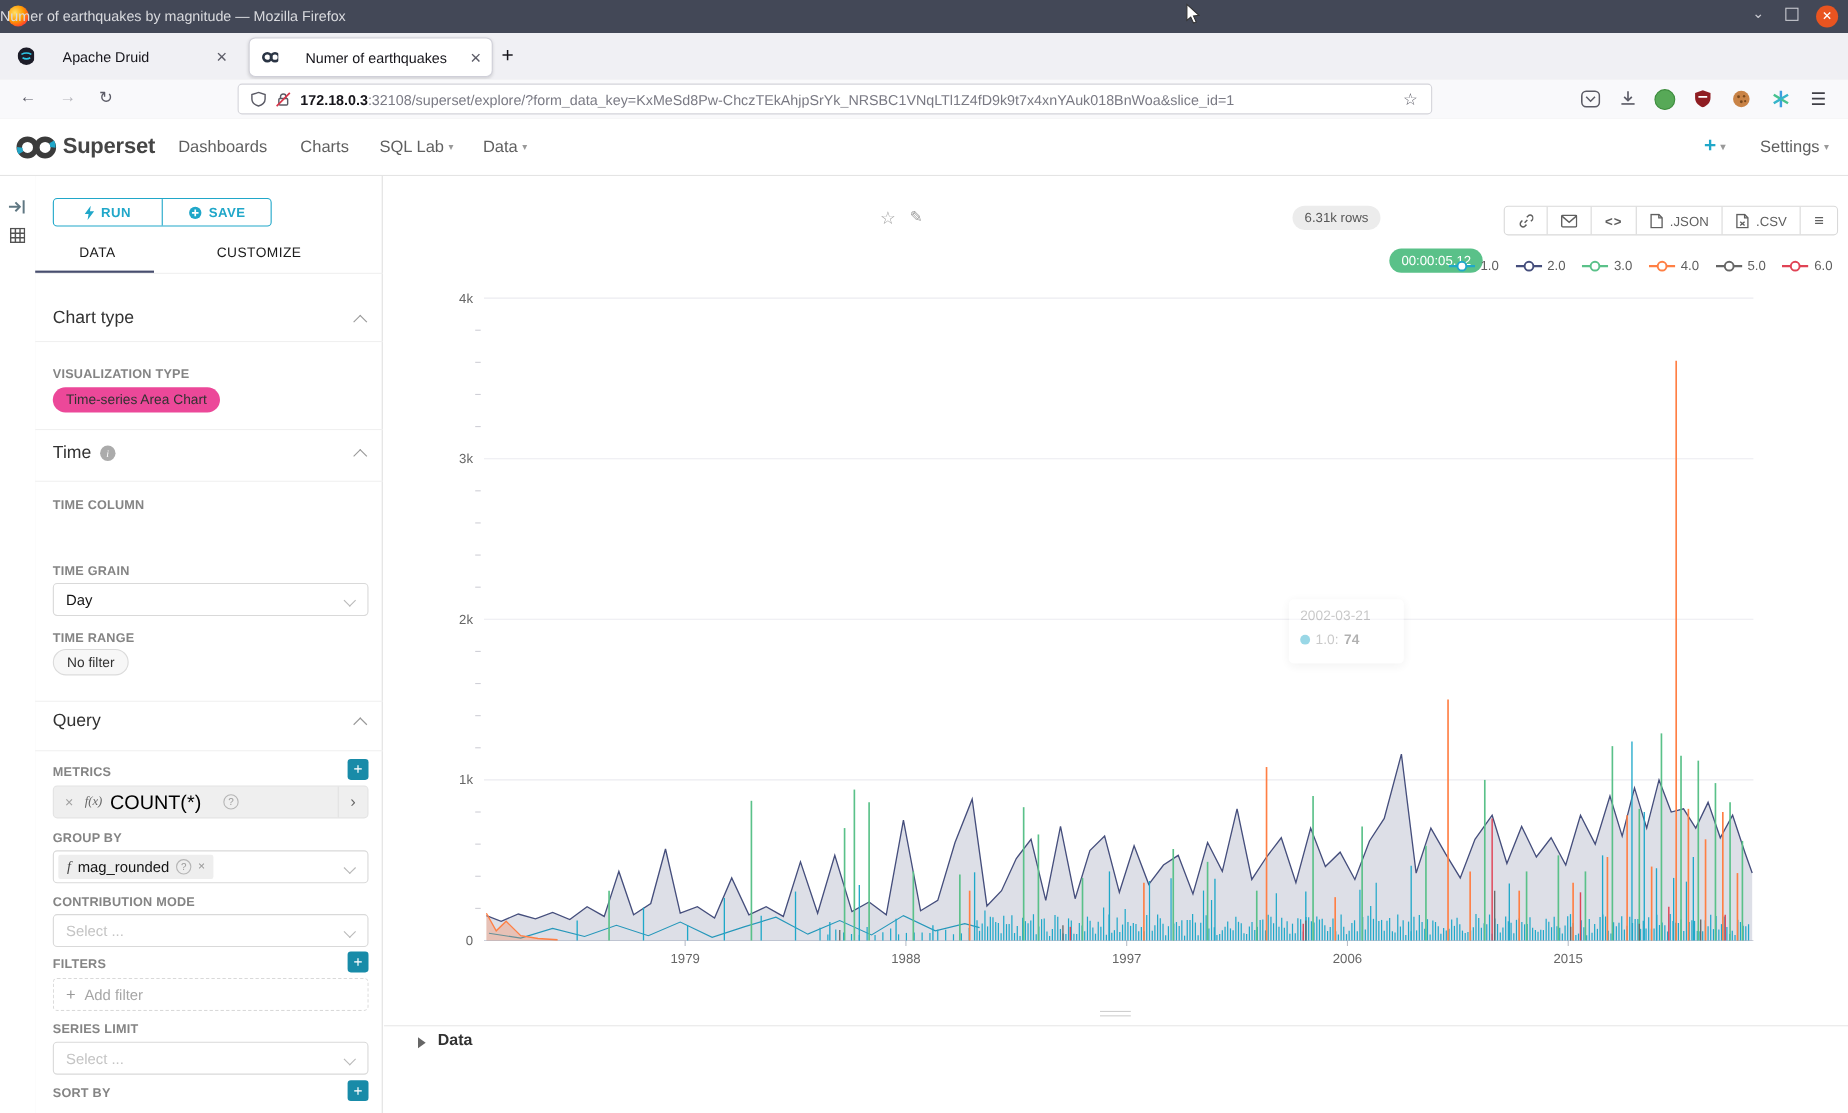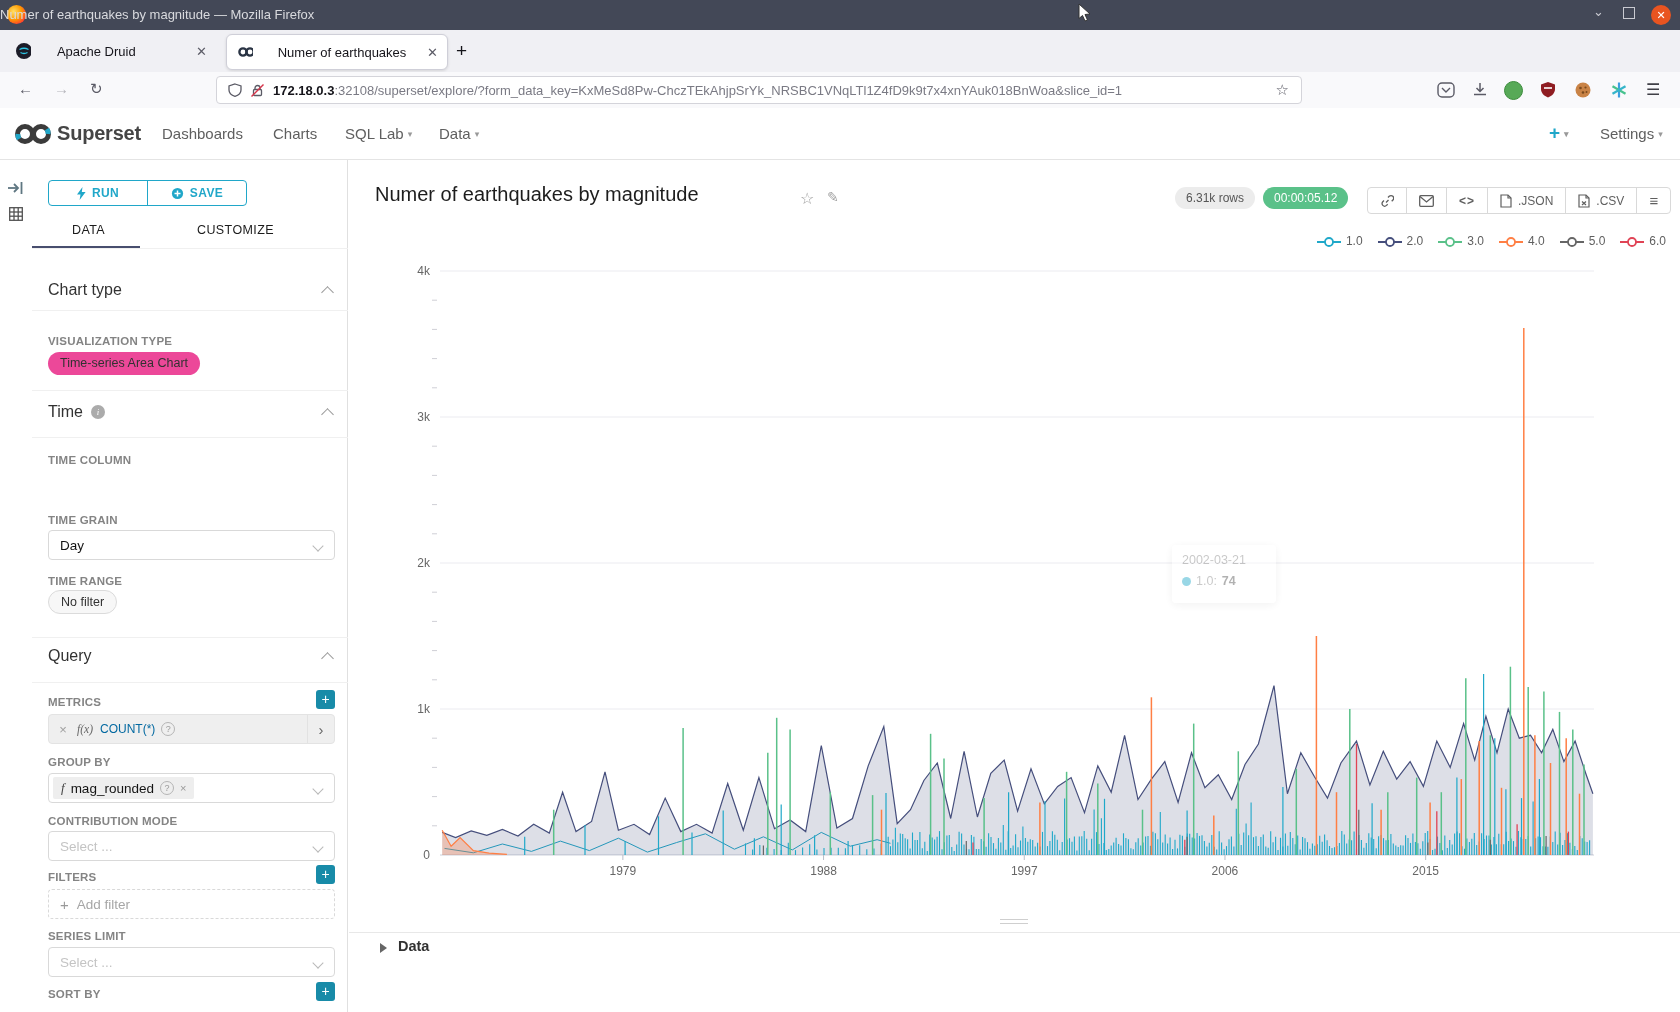--- a/index.html
+++ b/index.html
@@ -68,21 +68,21 @@
   .ph{color:#c4c4c4}
   .pill{position:absolute;left:16px;height:23px;line-height:23px;padding:0 12px;border-radius:12px;
         background:#ec4899;font-size:12.5px;color:#323232}
   .pill.bordered{background:#f7f7f7;border:1px solid #dbdbdb;height:22px;line-height:22px}
   .addbtn{position:absolute;left:284px;width:19px;height:19px;border-radius:3px;background:#188ba8;
           color:#fff;font-size:14px;line-height:18px;text-align:center}
   .metricbox{position:absolute;left:16px;top:555px;width:287px;height:30px;background:#efefef;
              border:1px solid #e3e3e3;border-radius:4px;box-sizing:border-box;display:flex;align-items:center}
   .mx{width:28px;text-align:center;color:#a0a0a0;font-size:13px}
   .fx{font-family:"Liberation Serif",serif;font-style:italic;font-size:11.5px;color:#666;margin-right:7px}
-  .mval{font-size:12px;color:#0369a1;margin-right:6px}
+  .mval{font-size:18px;color:#000000;margin-right:20px}
   .help{width:14px;height:14px;border-radius:50%;border:1px solid #b5b5b5;color:#9b9b9b;font-size:9px;
         display:inline-flex;align-items:center;justify-content:center;box-sizing:border-box}
   .marrow{margin-left:auto;width:26px;height:100%;border-left:1px solid #e2e2e2;display:flex;
           align-items:center;justify-content:center;color:#666;font-size:15px}
   .gpill{height:22px;background:#eee;border-radius:2px;display:flex;align-items:center;gap:6px;padding:0 8px}
   .gf{font-family:"Liberation Serif",serif;font-style:italic;font-size:13px;color:#444}
   .gx{color:#999;font-size:11px}
   .dashedbox{position:absolute;left:16px;top:730px;width:287px;height:30px;border:1.5px dashed #d9d9d9;
              border-radius:4px;box-sizing:border-box;display:flex;align-items:center;gap:8px;
              padding:0 11px;font-size:13.5px;color:#a6a6a6}
@@ -741,25 +741,24 @@
     </div>
     <div class="lbl" style="top:771px">SERIES LIMIT</div>
     <div class="sel" style="top:788px">
       <span class="ph">Select ...</span>
       <span class="cv"></span>
     </div>
     <div class="lbl" style="top:829px">SORT BY</div>
     <div class="addbtn" style="top:823px">+</div>
   </div>
 
-  <div class="charttitle">Numer of earthquakes by magnitude</div>
   <span class="ticon" style="left:800px">☆</span>
   <span class="ticon" style="left:827px;font-size:14px">✎</span>
   <div class="badge" style="left:1175px;background:#ececec;color:#565656">6.31k rows</div>
-  <div class="badge" id="timer-badge" style="left: 1263px; color: rgb(255, 255, 255); background: rgb(90, 193, 137);">00:00:05.12</div>
+  <div class="badge" id="timer-badge" style="left: 1263px; color: rgb(255, 255, 255); background: rgb(90, 193, 137); margin-top: 39px;">00:00:05.12</div>
   <div class="btngroup">
     <div>
       <svg width="14" height="14">
         <path d="M6 8.5 L8.5 6 M4 6.5 L2.8 7.7 a2.6 2.6 0 0 0 3.7 3.7 L7.7 10.2 M8 3.5 L9.2 2.3 a2.6 2.6 0 0 1 3.7 3.7 L11.7 7.2" fill="none" stroke="#5f5f5f" stroke-width="1.3"></path>
       </svg>
     </div>
     <div>
       <svg width="15" height="12">
         <rect x="0.7" y="0.7" width="13.6" height="10.6" rx="1" fill="none" stroke="#5f5f5f" stroke-width="1.3"></rect>
         <polyline points="1,1.5 7.5,7 14,1.5" fill="none" stroke="#5f5f5f" stroke-width="1.3"></polyline>

